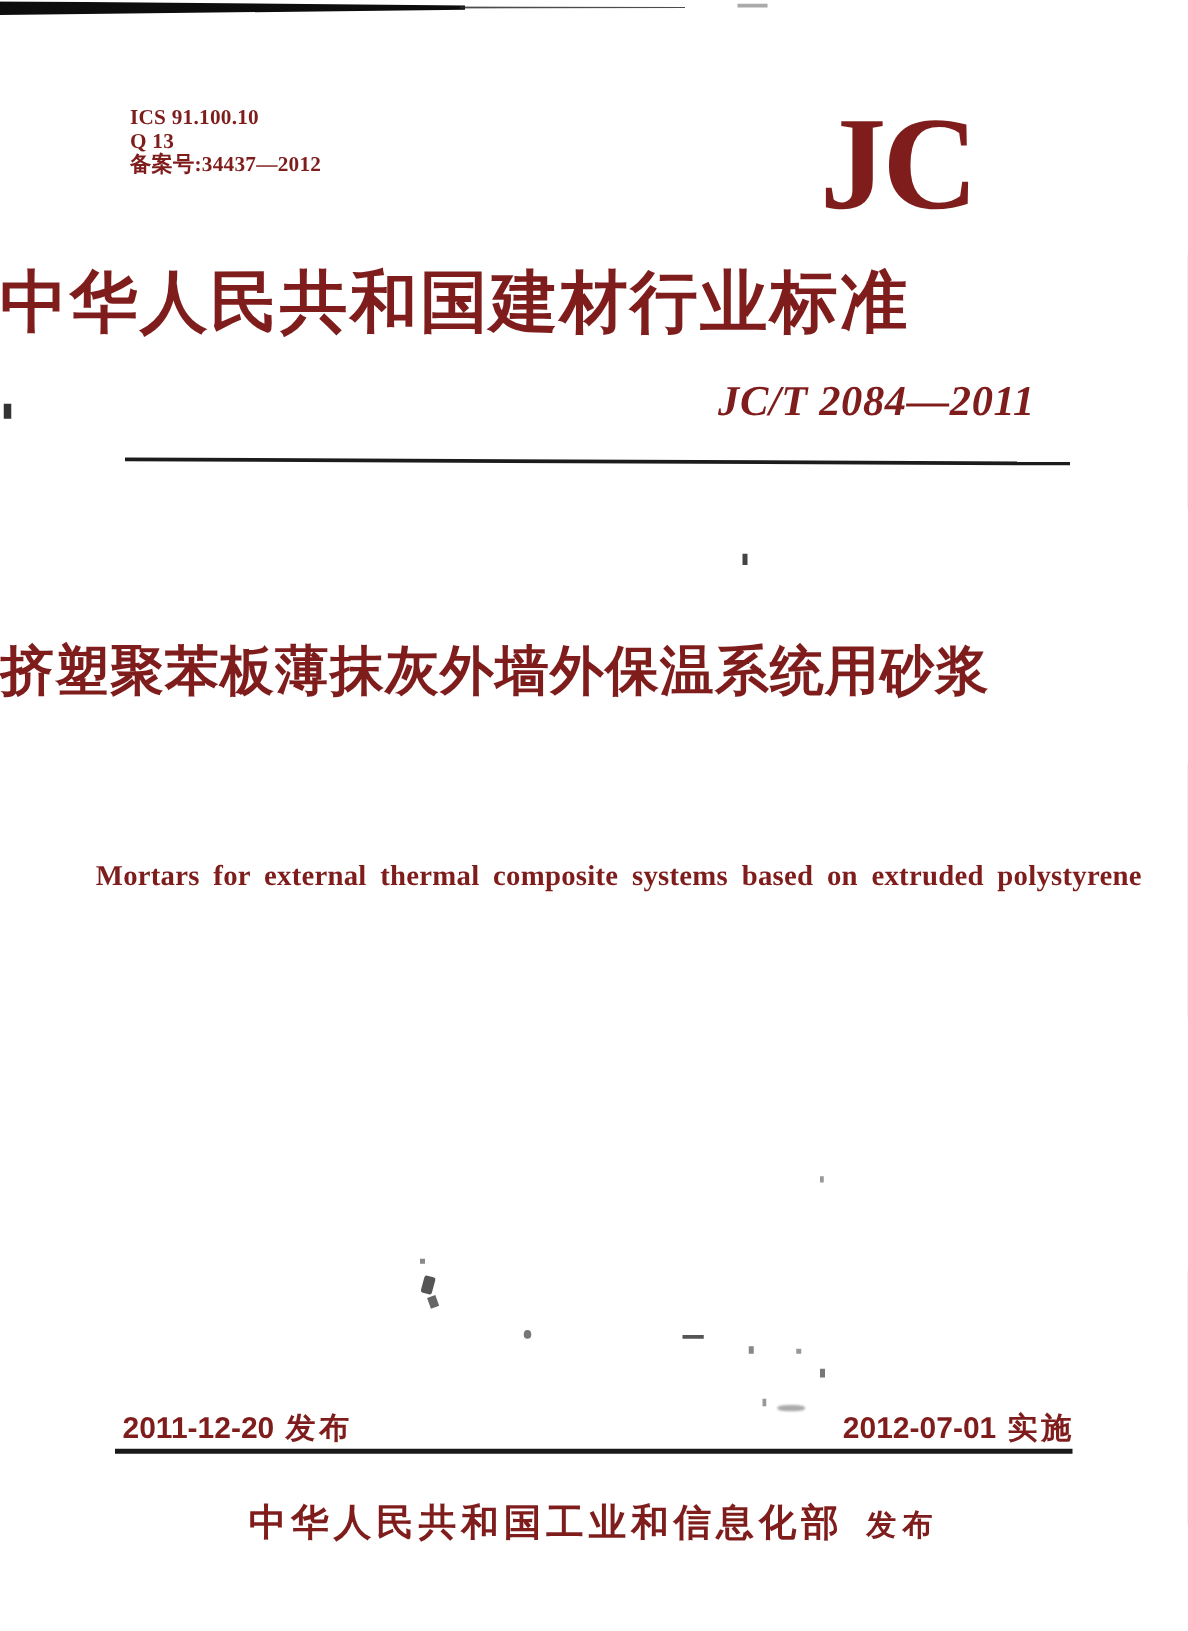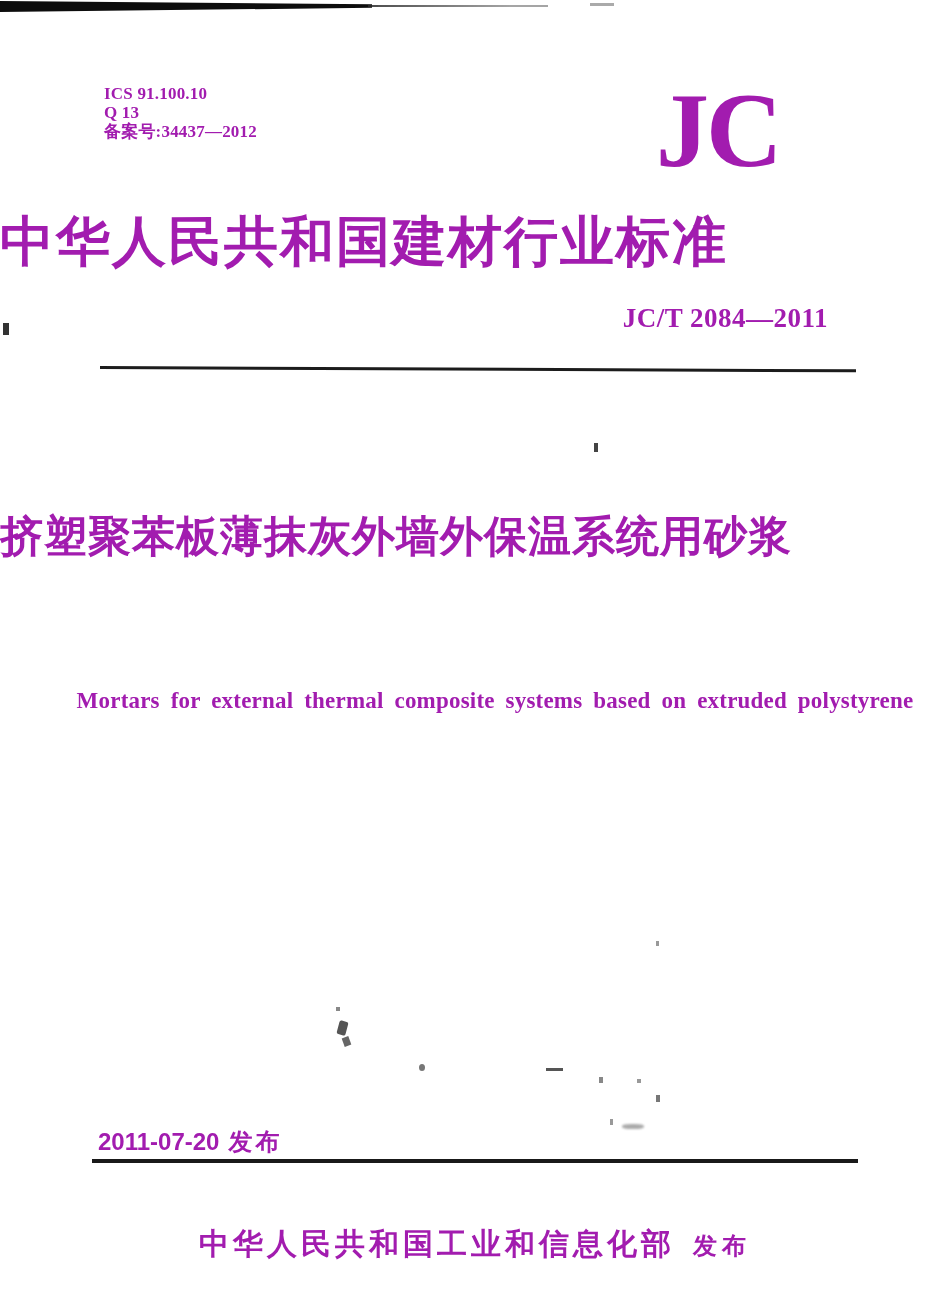--- a/index.html
+++ b/index.html
@@ -2,21 +2,21 @@
 <html><head>
 <meta charset="utf-8">
 <style>
   * { margin:0; padding:0; box-sizing:border-box; }
   html,body { background:#e8e8e8; }
   .page {
     position:relative;
     width:950px; height:1305px;
     margin:0 auto;
     background:#ffffff;
-    color:#a21caf;
+    color:#7f1d1d;
     overflow:hidden;
     font-family:"Liberation Serif","DejaVu Serif",serif;
   }
   .sans { font-family:"Liberation Sans","DejaVu Sans",sans-serif; }
 
   
   .ics-block {
     position:absolute; left:104px; top:84px;
     font-size:17px; font-weight:bold; line-height:19px; letter-spacing:.2px;
     white-space:nowrap;
@@ -32,21 +32,21 @@
   
   .category {
     position:absolute; left:0; top:206px; width:100%;
     text-align:left; font-size:54px; font-weight:900;
     letter-spacing:2px; white-space:nowrap;
   }
 
   
   .code {
     position:absolute; right:122px; top:303px;
-    font-size:27px; font-weight:bold; letter-spacing:.5px; white-space:nowrap;
+    font-size:34px; font-weight:bold; letter-spacing:.5px; white-space:nowrap;font-style:italic;
   }
 
   .rule-top {
     position:absolute; left:100px; top:366px; width:756px; height:2.5px;
     background:#1c1c1c; transform:rotate(.25deg); transform-origin:left center;
   }
 
   .title-zh {
     position:absolute; left:0; top:508px; width:100%;
     font-size:43px; font-weight:bold;
@@ -68,21 +68,21 @@
   .issue { left:98px; }
   .impl  { right:90px; }
 
   .rule-bottom {
     position:absolute; left:92px; top:1159px; width:766px; height:4px;
     background:#191919;
   }
 
   
   .publisher-line {
-    position:absolute; left:0; top:1224px; width:100%;
+    position:absolute; left:0; top:1198px; width:100%;
     text-align:center; white-space:nowrap;
   }
   .publisher-name   { font-size:30px; font-weight:bold; letter-spacing:4px; }
   .publisher-action { font-size:24px; font-weight:bold; letter-spacing:5px; margin-left:18px; }
 
   
   .wedge {
     position:absolute; left:0; top:1px; width:372px; height:11px; background:#0d0d0d;
     clip-path:polygon(0 0,100% 30%,100% 62%,0 100%);
   }
@@ -126,21 +126,24 @@
   <div class="category">中华人民共和国建材行业标准</div>
 
   <div class="code">JC/T 2084—2011</div>
 
   <div class="rule-top"></div>
 
   <div class="title-zh">挤塑聚苯板薄抹灰外墙外保温系统用砂浆</div>
   <div class="title-en">Mortars for external thermal composite systems based on extruded polystyrene</div>
 
   <div class="date-line sans issue">
-    <span>2011-07-20</span><span class="label">发布</span>
+    <span>2011-12-20</span><span class="label">发布</span>
+  </div>
+  <div class="date-line sans impl">
+    <span>2012-07-01</span><span class="label">实施</span>
   </div>
 
   <div class="rule-bottom"></div>
 
   <div class="publisher-line sans">
     <span class="publisher-name">中华人民共和国工业和信息化部</span><span class="publisher-action">发布</span>
   </div>
 
 </div>
 

